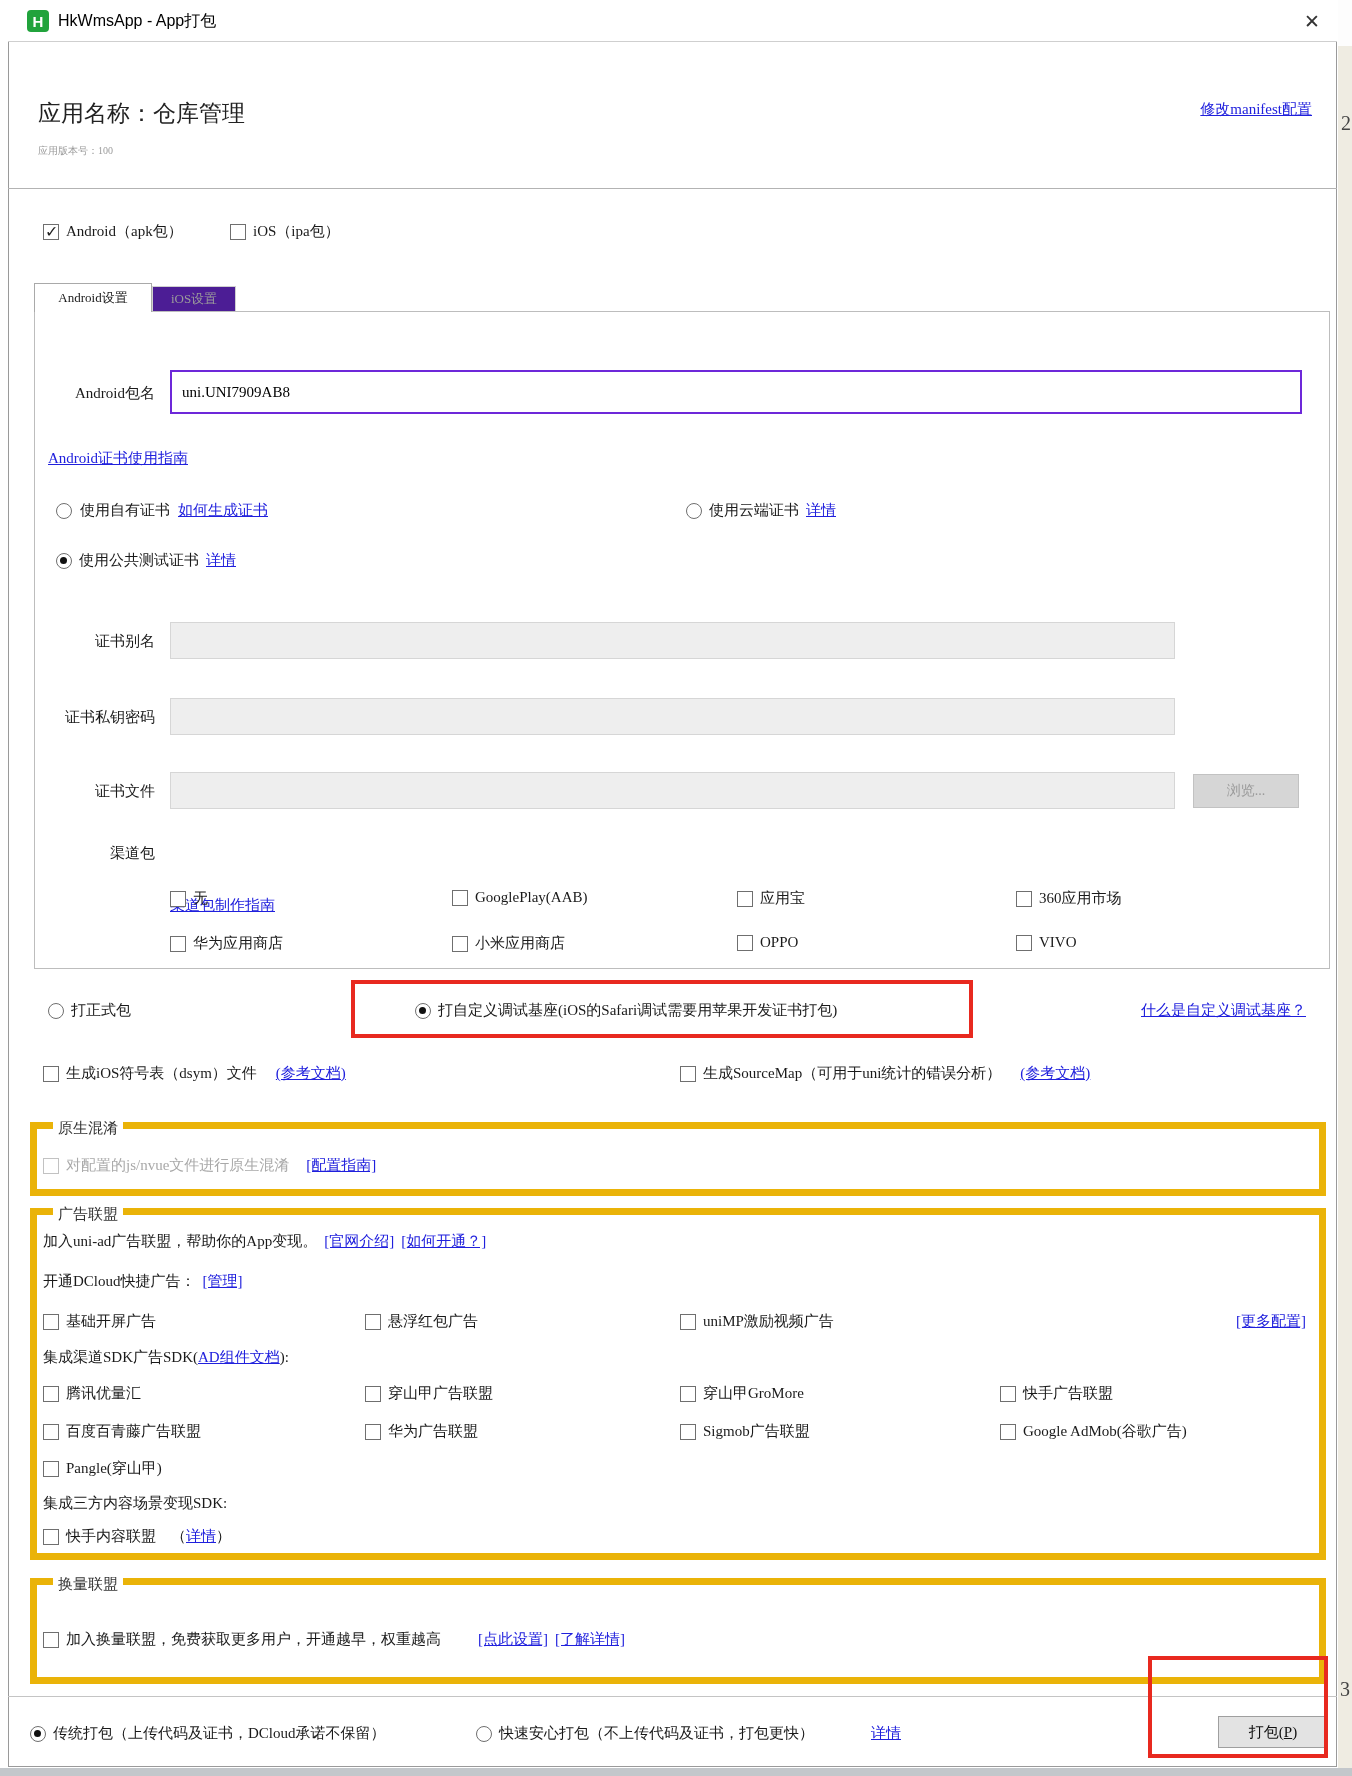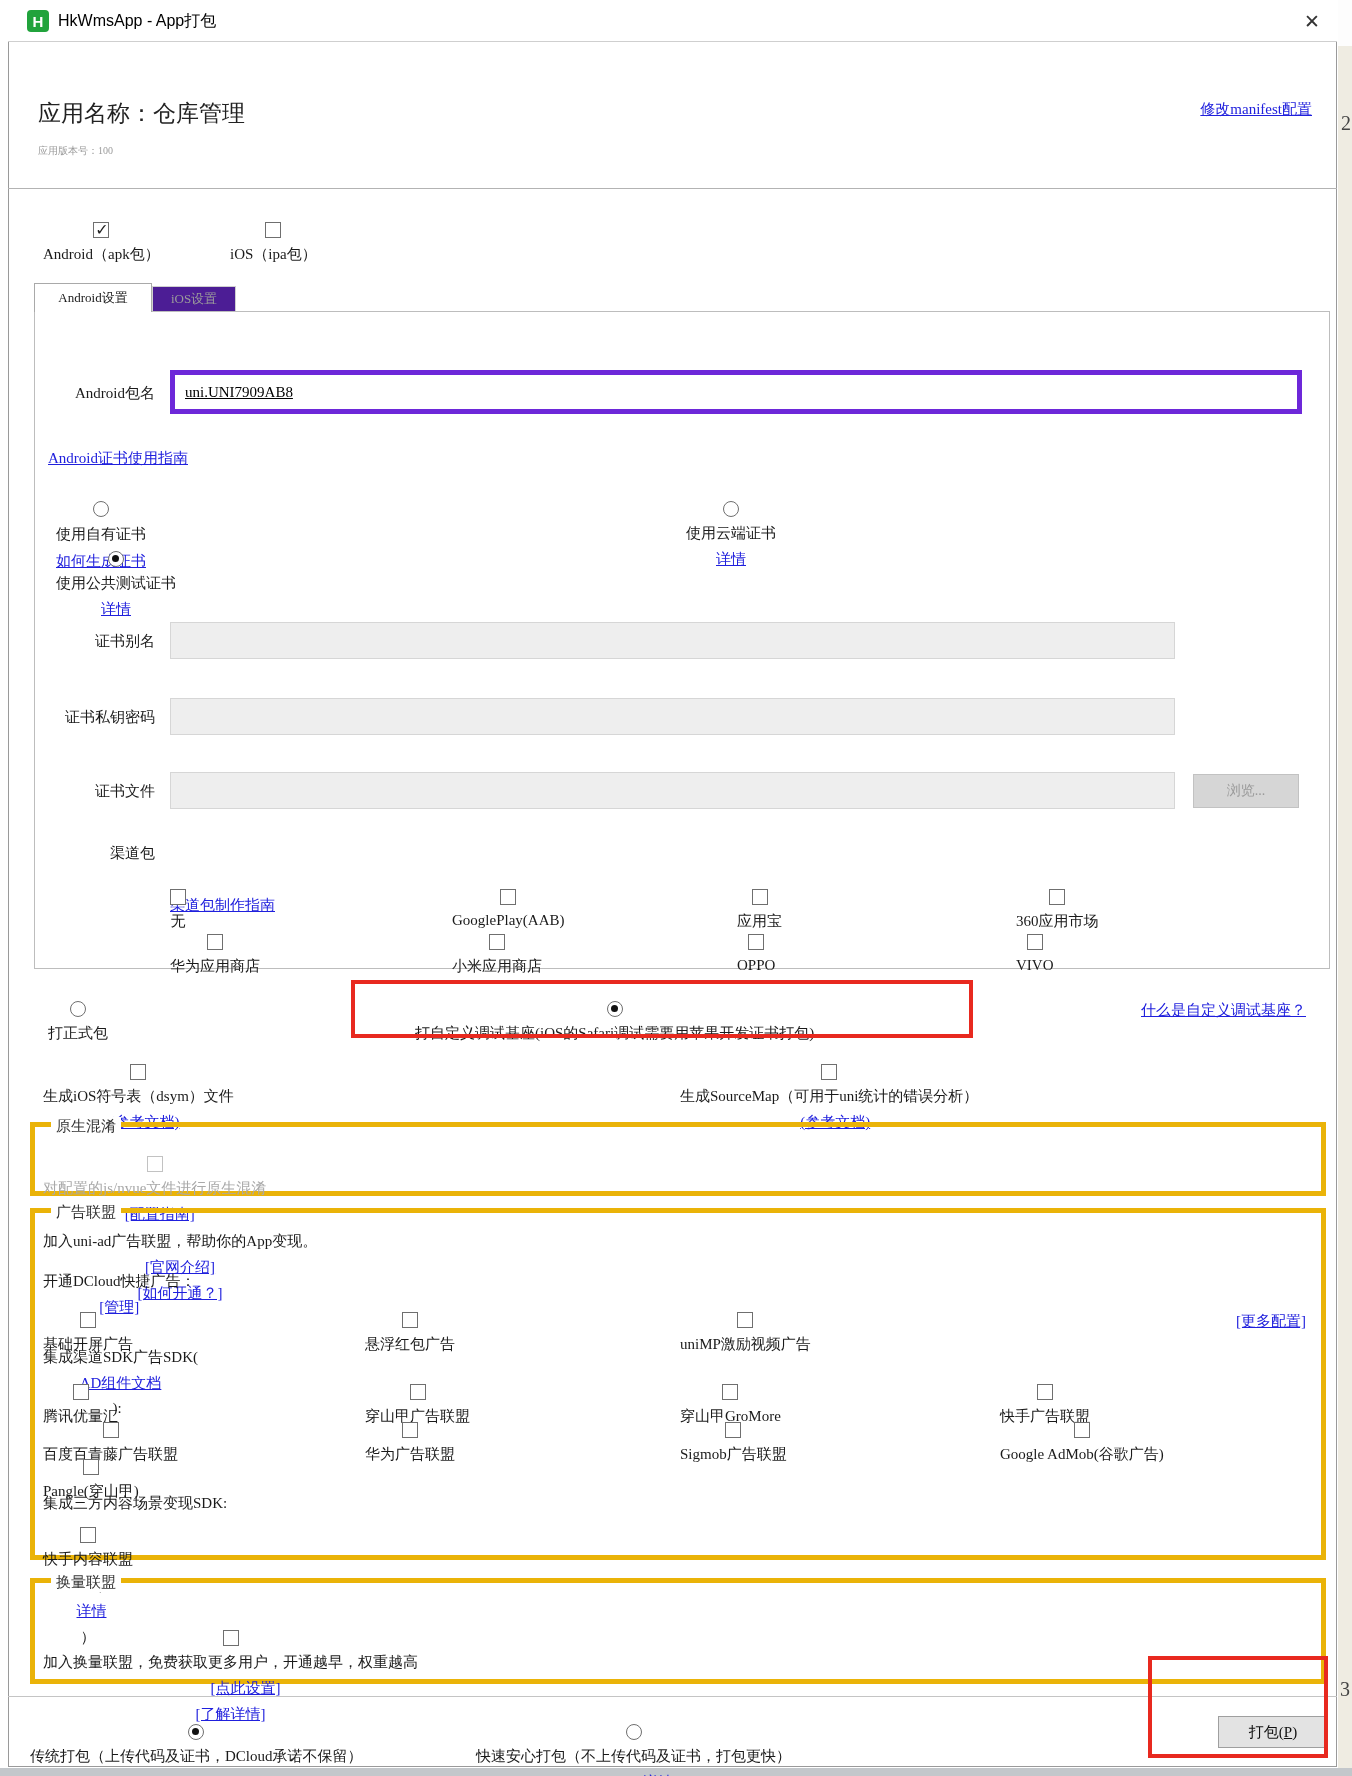--- a/index.html
+++ b/index.html
@@ -21,44 +21,44 @@
   .title-text{left:58px;top:11px;font-family:"Liberation Sans",sans-serif;font-size:16px;color:#000;}
   .close-x{left:1298px;top:8px;width:28px;height:26px;font-size:19px;color:#333;
            display:flex;align-items:center;justify-content:center;font-family:"Liberation Sans",sans-serif;}
   
   .t15{font-size:15px;}
   .link{color:#2020dd;text-decoration:underline;cursor:pointer;}
   .h1{font-size:23px;color:#222;}
   .sub{font-size:10px;color:#9a9a9a;}
   .hr{height:0;border-top:1px solid #b3b3b3;}
   
-  .crow{display:flex;align-items:center;gap:7px;font-size:15px;white-space:nowrap;flex-direction:column;}
+  .crow{display:flex;align-items:center;gap:7px;font-size:15px;white-space:nowrap;}
   .cb{width:16px;height:16px;border:1px solid #6f6f6f;background:#fff;box-sizing:border-box;
       position:relative;flex:0 0 auto;}
   .cb.checked::after{content:"✓";position:absolute;left:1px;top:-3px;font-size:16px;color:#222;}
   .cb.dis{border-color:#c2c2c2;}
   .radio{width:16px;height:16px;border:1px solid #6f6f6f;border-radius:50%;background:#fff;
          box-sizing:border-box;position:relative;flex:0 0 auto;}
   .radio.sel::after{content:"";position:absolute;left:3px;top:3px;width:7px;height:7px;border-radius:50%;background:#111;}
   .graylab{color:#a9a9a9;}
   
   .tab{box-sizing:border-box;display:flex;align-items:center;justify-content:center;font-size:13px;}
   .tab-active{left:34px;top:283px;width:118px;height:29px;background:#fff;border:1px solid #a9a9a9;border-bottom:none;z-index:2;}
   .tab-idle{left:152px;top:286px;width:84px;height:26px;background:#4c1d95;border:1px solid #d0d0d0;color:#9b9b9b;}
   .panel{left:34px;top:311px;width:1296px;height:658px;border:1px solid #bdbdbd;box-sizing:border-box;}
   .flabel{width:120px;text-align:right;font-size:15px;position:absolute;left:35px;}
   .input{position:absolute;box-sizing:border-box;font-size:15px;font-family:"Liberation Serif",serif;padding:0 10px;}
-  .input.en{border:5px solid #6d28d9;background:#fff;color:#000;text-decoration:underline;}
+  .input.en{border:2px solid #6d28d9;background:#fff;color:#000;}
   .input.dis{border:1px solid #d6d6d6;background:#eee;}
   .btn-dis{background:#d6d6d6;border:1px solid #c2c2c2;color:#9b9b9b;font-size:14px;
            display:flex;align-items:center;justify-content:center;box-sizing:border-box;}
   .btn{background:#e3e3e3;border:1px solid #9f9f9f;color:#111;font-size:15px;
        display:flex;align-items:center;justify-content:center;box-sizing:border-box;}
   
-  .fset{border:5px solid #eab308;box-sizing:border-box;}
+  .fset{border:7px solid #eab308;box-sizing:border-box;}
   .legend{position:absolute;top:-10px;left:16px;background:#fff;padding:0 5px;font-size:15px;color:#333;}
   .redbox{border:4px solid #e8291f;box-sizing:border-box;z-index:5;pointer-events:none;}
 </style>
 </head>
 <body>
 
 <div id="screen">
 
   <div class="abs strip-right"></div>
   <div class="abs strip-right-top"></div>

